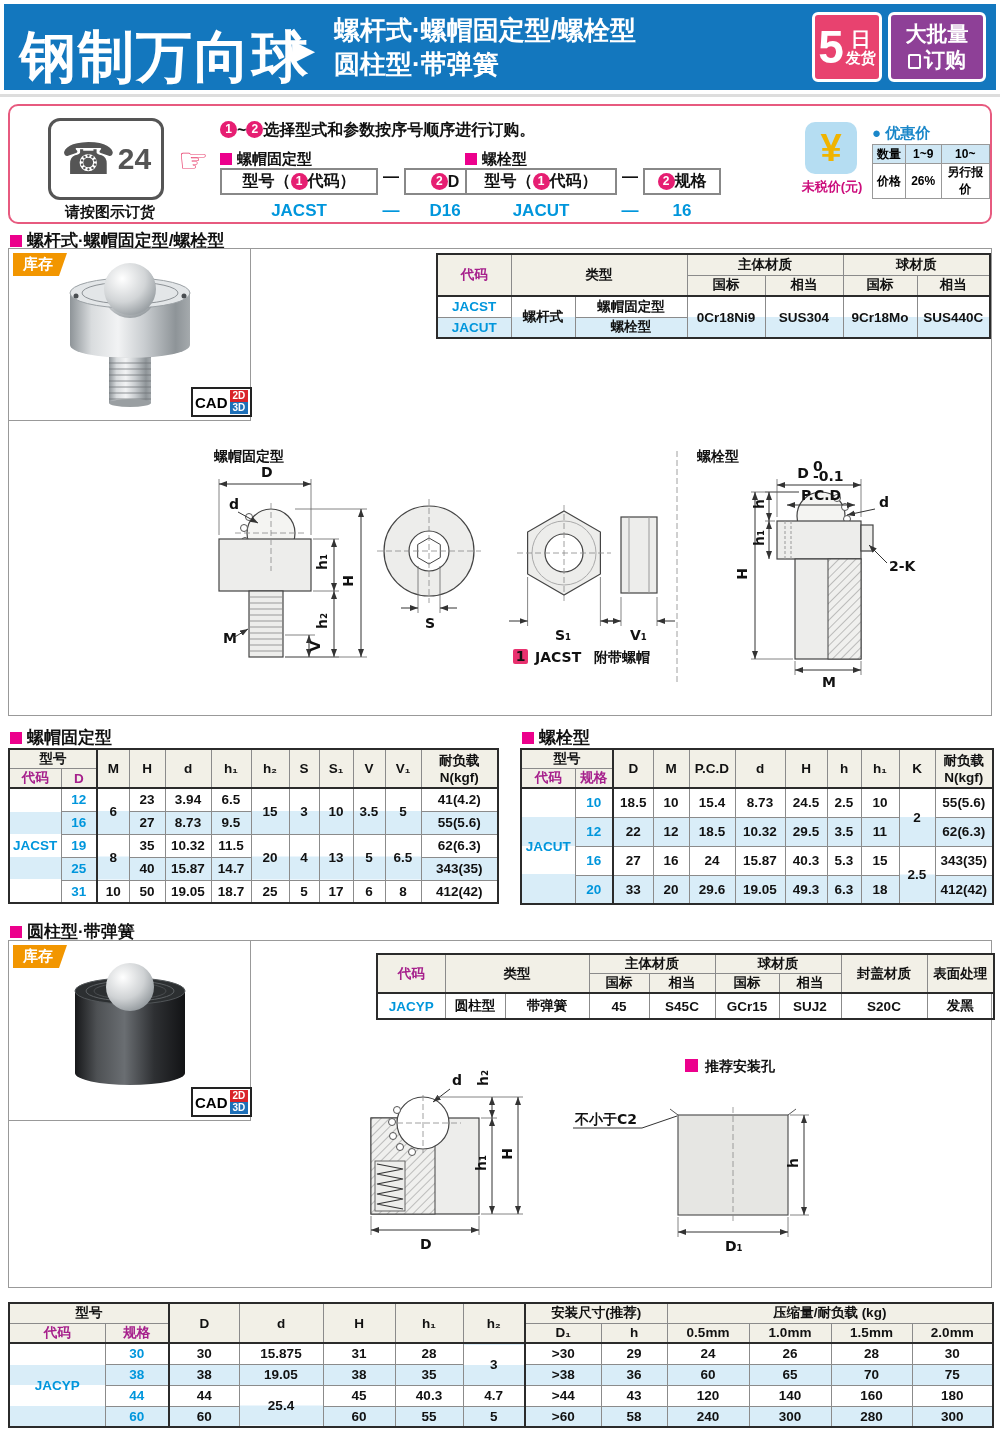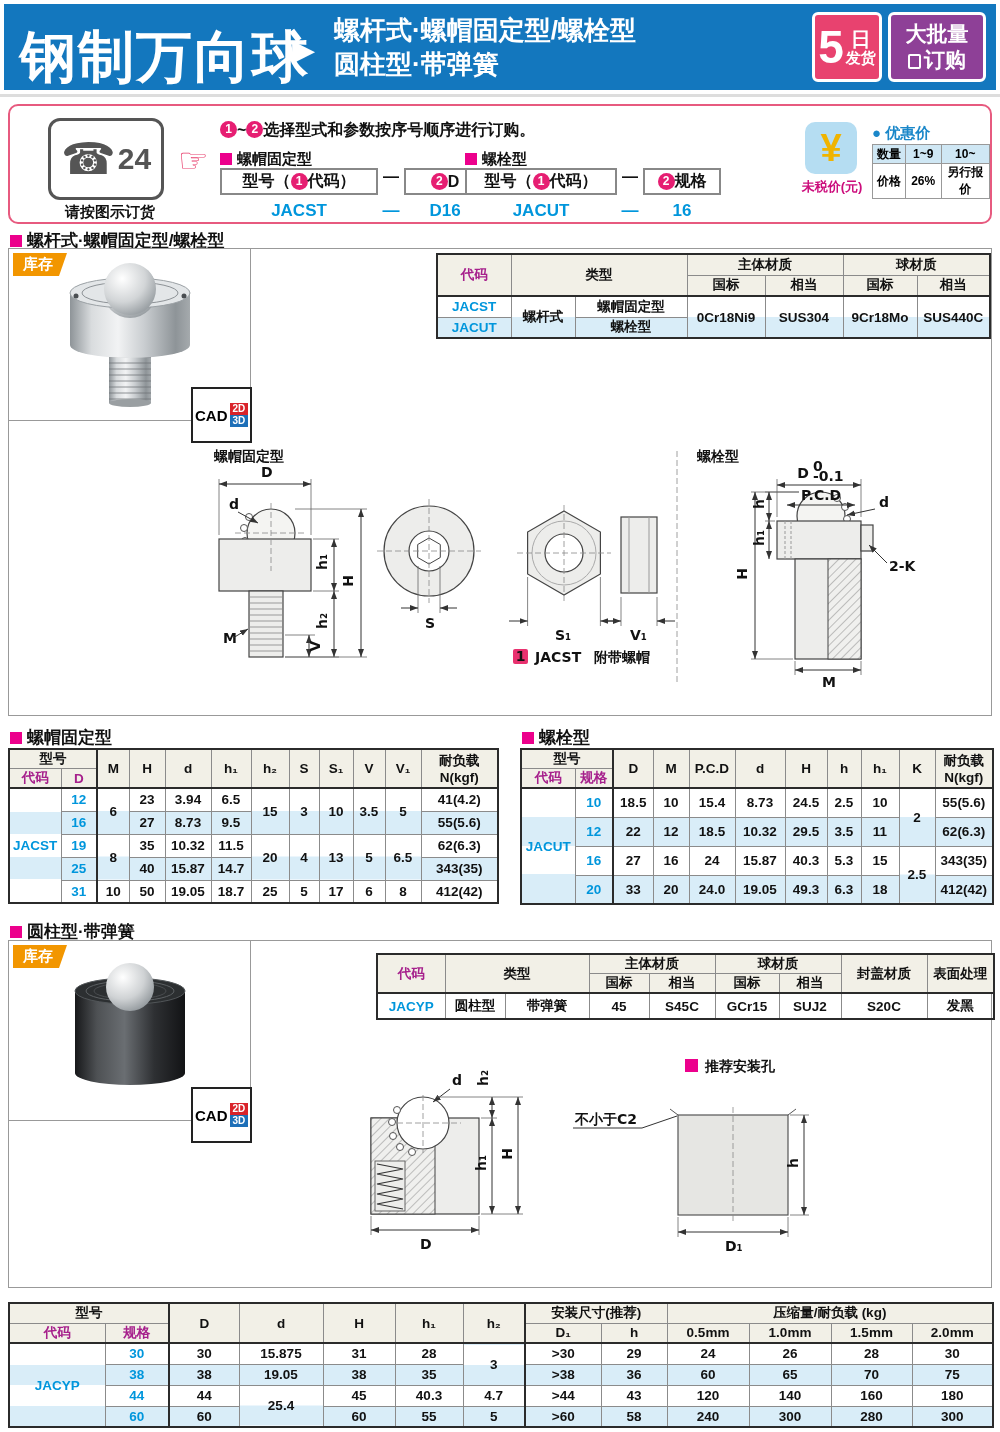--- a/index.html
+++ b/index.html
@@ -42,21 +42,21 @@
 .prhead{position:absolute;left:862px;top:18px;color:#1a87c9;font-weight:bold;font-size:15px}
 .ptable{position:absolute;left:862px;top:38px;border-collapse:collapse;table-layout:fixed}
 .ptable td{border:1px solid #999;font-size:12px;font-weight:bold;text-align:center;height:19px;padding:0 2px}
 .ptable tr:first-child td{background:#cfe7f4}
 
 .sect{font-size:17px;font-weight:bold;color:#111}
 
 .bigbox{border:1.5px solid #999;background:#fff}
 .photobox{position:absolute;left:0;top:0;width:242px;border-right:1.5px solid #999;border-bottom:1.5px solid #999;background:#fff}
 .stock{position:absolute;left:4px;top:4px;background:#f29600;color:#fff;font-weight:bold;font-size:15px;padding:2px 14px 2px 10px;clip-path:polygon(0 0,100% 0,calc(100% - 8px) 100%,0 100%)}
-.cad{position:absolute;display:flex;align-items:center;background:#fff;border:2px solid #222;padding:14px 2px}
+.cad{position:absolute;display:flex;align-items:center;background:#fff;border:2px solid #222;padding:1px 2px}
 .cadtxt{font-weight:bold;font-size:15px}
 .cadcol{display:flex;flex-direction:column;margin-left:2px}
 .c2d,.c3d{color:#fff;font-size:10px;font-weight:bold;padding:0 3px;line-height:12px}
 .c2d{background:#d9232a}.c3d{background:#1d6fb8}
 
 table.dt{border-collapse:collapse;table-layout:fixed;border:2px solid #2b2b2b}
 table.dt th,table.dt td{border:1px solid #8b8b8b;text-align:center;font-weight:bold;padding:0;font-size:13.5px;color:#111;overflow:hidden}
 table.dt thead{border-bottom:2px solid #2b2b2b}
 table.dt thead th{background:#f2f0e7}
 .mag{color:#a6208c!important}
@@ -586,21 +586,21 @@
         <td>40.3</td>
         <td>5.3</td>
         <td>15</td>
         <td rowspan="2" class="sp2">2.5</td>
         <td>343(35)</td>
       </tr>
       <tr class="alt">
         <td class="blu">20</td>
         <td class="vb">33</td>
         <td>20</td>
-        <td>24.0</td>
+        <td>29.6</td>
         <td>19.05</td>
         <td>49.3</td>
         <td>6.3</td>
         <td>18</td>
         <td>412(42)</td>
       </tr>
     </tbody>
   </table>
 
   <div class="abs sect" style="left:10px;top:920px"><span class="sq"></span><span>圆柱型·带弹簧</span></div>

